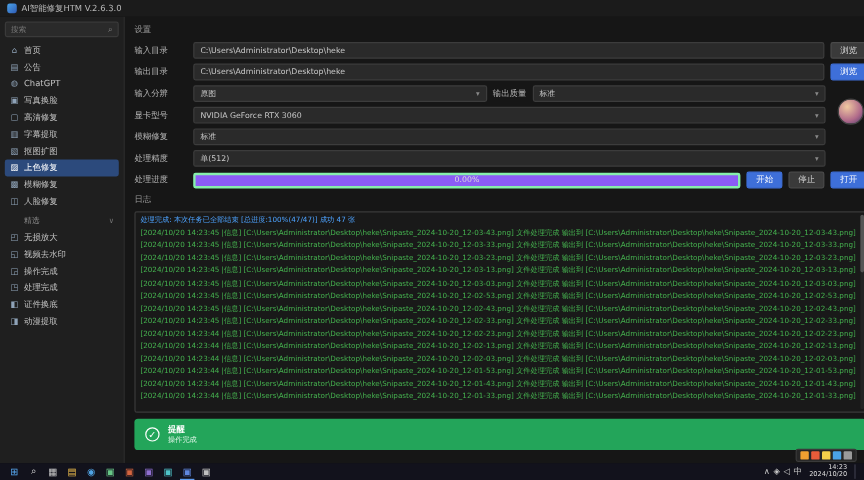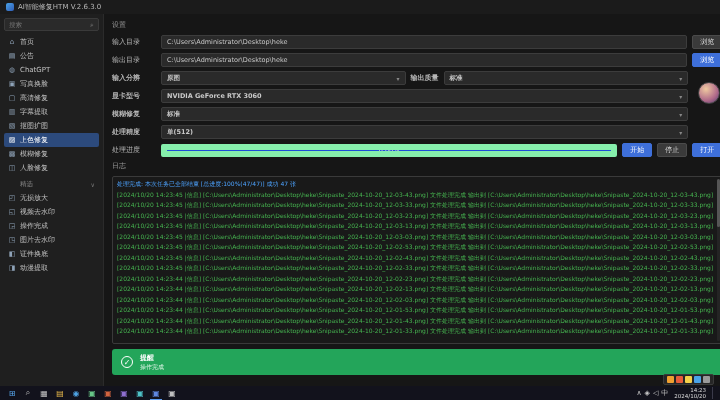--- a/index.html
+++ b/index.html
@@ -23,29 +23,29 @@
   .nav-item .ic { font-size:7px; color:#8fa3b8; width:8px; text-align:center; }
   .nav-item .chev { margin-left:auto; font-size:6px; color:#777; }
   .nav-item.active { background:#2c4a7c; color:#fff; }
   .nav-item.active .ic { color:#fff; }
   .nav-item.section { color:#8a8a8a; font-size:6.5px; margin-top:2px; }
 
   
   .main { flex:1; padding:4px 8px 0 8px; position:relative; }
   .sec-label { font-size:7px; color:#9a9a9a; margin:2px 0 5px 0; }
   .frow { display:flex; align-items:center; gap:5px; margin-bottom:4px; }
-  .frow.short { margin-right:34px;font-weight:bold; }
+  .frow.short { margin-right:34px; }
   .flabel { width:44px; font-size:7px; color:#b5b5b5; flex-shrink:0; }
   .flabel.mid { width:auto; }
   .fbox { flex:1; min-width:0; height:14px; background:#2a2a2a; border:1px solid #3c3c3c; border-radius:2px; color:#c8c8c8; font-size:6.5px; display:flex; align-items:center; padding:0 5px; }
   .fbox .dd { margin-left:auto; color:#888; font-size:6px; }
   .btn { height:14px; padding:0 7px; border-radius:2px; font-size:7px; display:flex; align-items:center; color:#d8d8d8; background:#3a3a3a; border:1px solid #4a4a4a; flex-shrink:0; cursor:default; }
   .btn.blue { background:#3e6fd9; border-color:#3e6fd9; color:#fff; }
 
-  .ptrack { flex:1; height:13px; background:#1d4ed8; border:6px solid #86efac; border-radius:2px; position:relative; overflow:hidden; }
+  .ptrack { flex:1; height:13px; background:#8b5cf6; border:2px solid #86efac; border-radius:2px; position:relative; overflow:hidden; }
   .pfill { position:absolute; left:0; top:0; bottom:0; width:0%; background:#3e6fd9; }
   .ptext { position:absolute; inset:0; display:flex; align-items:center; justify-content:center; font-size:6.5px; color:#ddd; }
 
   .logbox { border:1px solid #3a3a3a; background:#191919; border-radius:2px; height:168px; overflow:hidden; padding:2px 8px 2px 4px; position:relative; }
   .logline { font-size:6px; line-height:10.5px; white-space:nowrap; overflow:hidden; color:#46b450; }
   .logline.blue { color:#4da3ff; }
   .logsb { position:absolute; right:1px; top:2px; bottom:2px; width:3px; background:#242424; border-radius:2px; }
   .logsb .thumb { width:3px; height:48px; background:#555; border-radius:2px; }
 
   .toast { margin-top:5px; height:26px; background:#23a55a; border-radius:3px; display:flex; align-items:center; gap:7px; padding:0 9px; }
@@ -168,21 +168,21 @@
         </div>
 
         <div class="nav-item item">
           <span class="ic">◲</span>
           <span>操作完成</span>
           <span class="chev"></span>
         </div>
 
         <div class="nav-item item">
           <span class="ic">◳</span>
-          <span>图片去水印</span>
+          <span>处理完成</span>
           <span class="chev"></span>
         </div>
 
         <div class="nav-item item">
           <span class="ic">◧</span>
           <span>证件换底</span>
           <span class="chev"></span>
         </div>
 
         <div class="nav-item item">

